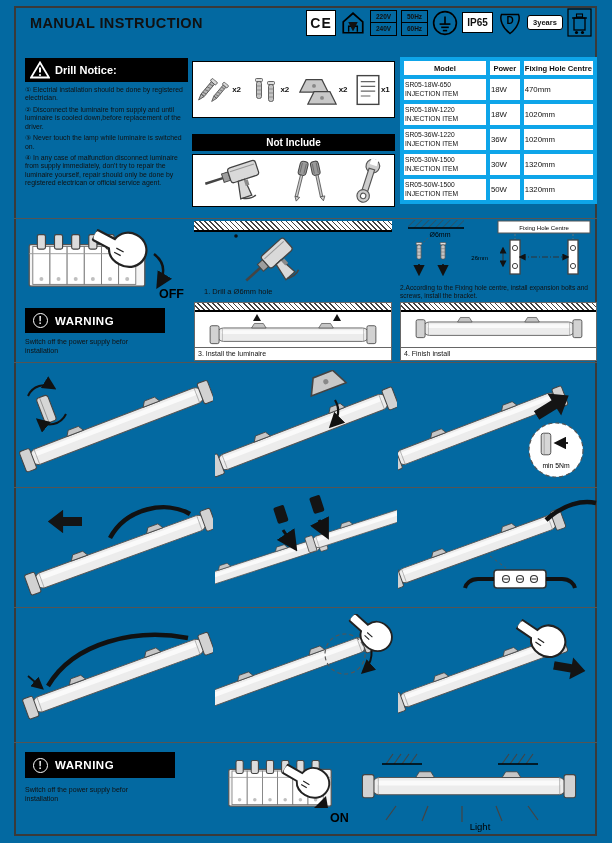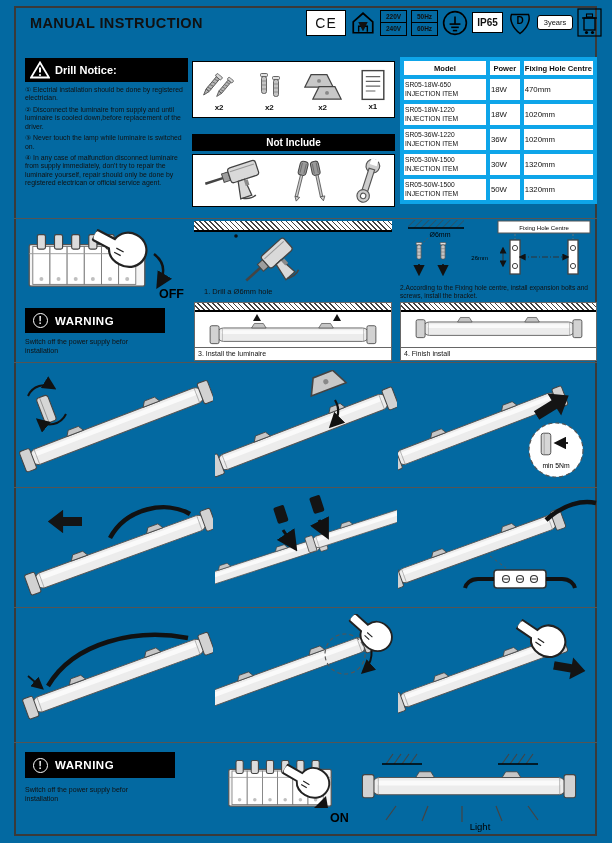--- a/index.html
+++ b/index.html
@@ -14,21 +14,21 @@
   .stack{display:flex;flex-direction:column;width:27px;height:26px;border:1.2px solid #000;font-size:6.5px;font-weight:bold;text-align:center}
   .stack div{flex:1;display:flex;align-items:center;justify-content:center}
   .stack div:first-child{border-bottom:1px solid #000}
   .bar{background:#000;color:#fff;display:flex;align-items:center;font-weight:bold}
   .bar.center{justify-content:center}
   .hatch{background:repeating-linear-gradient(45deg,#fff 0 2.5px,#444 2.5px 3.6px);border-bottom:2px solid #000}
   .hline{border-top:1px solid #555;height:0}
   .cap{font-size:7px;line-height:1.25}
   .safety-items p{font-size:6.9px;line-height:1.22;margin:0 0 3px;color:#111}
   .inc-box{border:1px solid #000;display:flex;align-items:center;justify-content:space-around;background:#fff}
-  .inc-item{display:flex;flex-direction:column;align-items:center;gap:1px}
+  .inc-item{display:flex;flex-direction:row;align-items:center;gap:1px}
   .inc-qty{font-size:8px;font-weight:bold}
   table.spec{border-collapse:collapse;background:#fff}
   .spec th,.spec td{border:4px solid #0ea5e9;vertical-align:middle;padding:1px}
   .spec th{font-size:7.6px;height:18px}
   .spec td{font-size:7.8px;height:25px}
   .spec td.model{font-size:6.7px;line-height:1.25;padding:2px 1px}
   .warn-icon{width:15px;height:15px;border:1.6px solid #fff;border-radius:50%;display:flex;align-items:center;justify-content:center;font-size:10px;font-weight:bold;color:#fff;flex:0 0 auto}
   .stepbox{border:1px solid #666;background:#fff;display:flex;flex-direction:column}
   .stepbox .capline{border-top:1px solid #666;font-size:7px;padding:2px 3px}
   svg{display:block}
@@ -154,21 +154,21 @@
         <path d="M33 42 q8 4 14 1" fill="none" stroke="#444" stroke-width="1.6"></path>
       </symbol>
     </defs>
   </svg>
 
   <div class="abs frame"></div>
 
   <div class="abs title">MANUAL INSTRUCTION</div>
 
   <div class="abs badges">
-    <div class="badge" style="width:40px;height:26px;font-weight:normal;font-size:14px;letter-spacing:1px">CE</div>
+    <div class="badge" style="width:30px;height:26px;font-weight:bold;font-size:14px;letter-spacing:1px">CE</div>
     <svg width="26" height="26" viewBox="0 0 24 24">
       <path d="M3 11 L12 3 L21 11 V21 H3 Z" fill="none" stroke="#000" stroke-width="1.6"></path>
       <path d="M8 20 v-5 h8 v5" fill="none" stroke="#000" stroke-width="1.3"></path>
       <line x1="12" y1="12" x2="12" y2="18" stroke="#000" stroke-width="1.3" marker-end="url(#ah)"></line>
     </svg>
     <div class="stack">
       <div>220V</div>
       <div>240V</div>
     </div>
     <div class="stack">
@@ -180,21 +180,21 @@
       <line x1="12" y1="6" x2="12" y2="13" stroke="#000" stroke-width="1.5"></line>
       <line x1="7" y1="13" x2="17" y2="13" stroke="#000" stroke-width="1.5"></line>
       <line x1="8.5" y1="16" x2="15.5" y2="16" stroke="#000" stroke-width="1.5"></line>
       <line x1="10" y1="19" x2="14" y2="19" stroke="#000" stroke-width="1.5"></line>
     </svg>
     <div class="badge" style="width:31px;height:21px;font-weight:bold;font-size:10px">IP65</div>
     <svg width="26" height="26" viewBox="0 0 26 26">
       <path d="M13 23.5 C5 17.5 2.5 9 4.5 4.5 L21.5 4.5 C23.5 9 21 17.5 13 23.5 Z" fill="none" stroke="#000" stroke-width="1.5"></path>
       <text x="13" y="14" text-anchor="middle" font-size="10" font-weight="bold" fill="#000">D</text>
     </svg>
-    <div class="badge" style="width:36px;height:15px;border-radius:3px;font-size:7.5px;font-weight:normal">3years</div>
+    <div class="badge" style="width:36px;height:15px;border-radius:3px;font-size:7.5px;font-weight:bold">3years</div>
     <svg width="25" height="29" viewBox="0 0 25 29">
       <rect x="1" y="1" width="23" height="27" fill="none" stroke="#000" stroke-width="1.2"></rect>
       <rect x="7" y="10" width="11" height="12" fill="none" stroke="#000" stroke-width="1.3"></rect>
       <line x1="5" y1="10" x2="20" y2="10" stroke="#000" stroke-width="1.3"></line>
       <rect x="9.5" y="6" width="6" height="3" fill="none" stroke="#000" stroke-width="1.1"></rect>
       <circle cx="9.5" cy="24.5" r="1.6" fill="#000"></circle>
         <circle cx="15.5" cy="24.5" r="1.6" fill="#000"></circle>
     </svg>
   </div>
 

